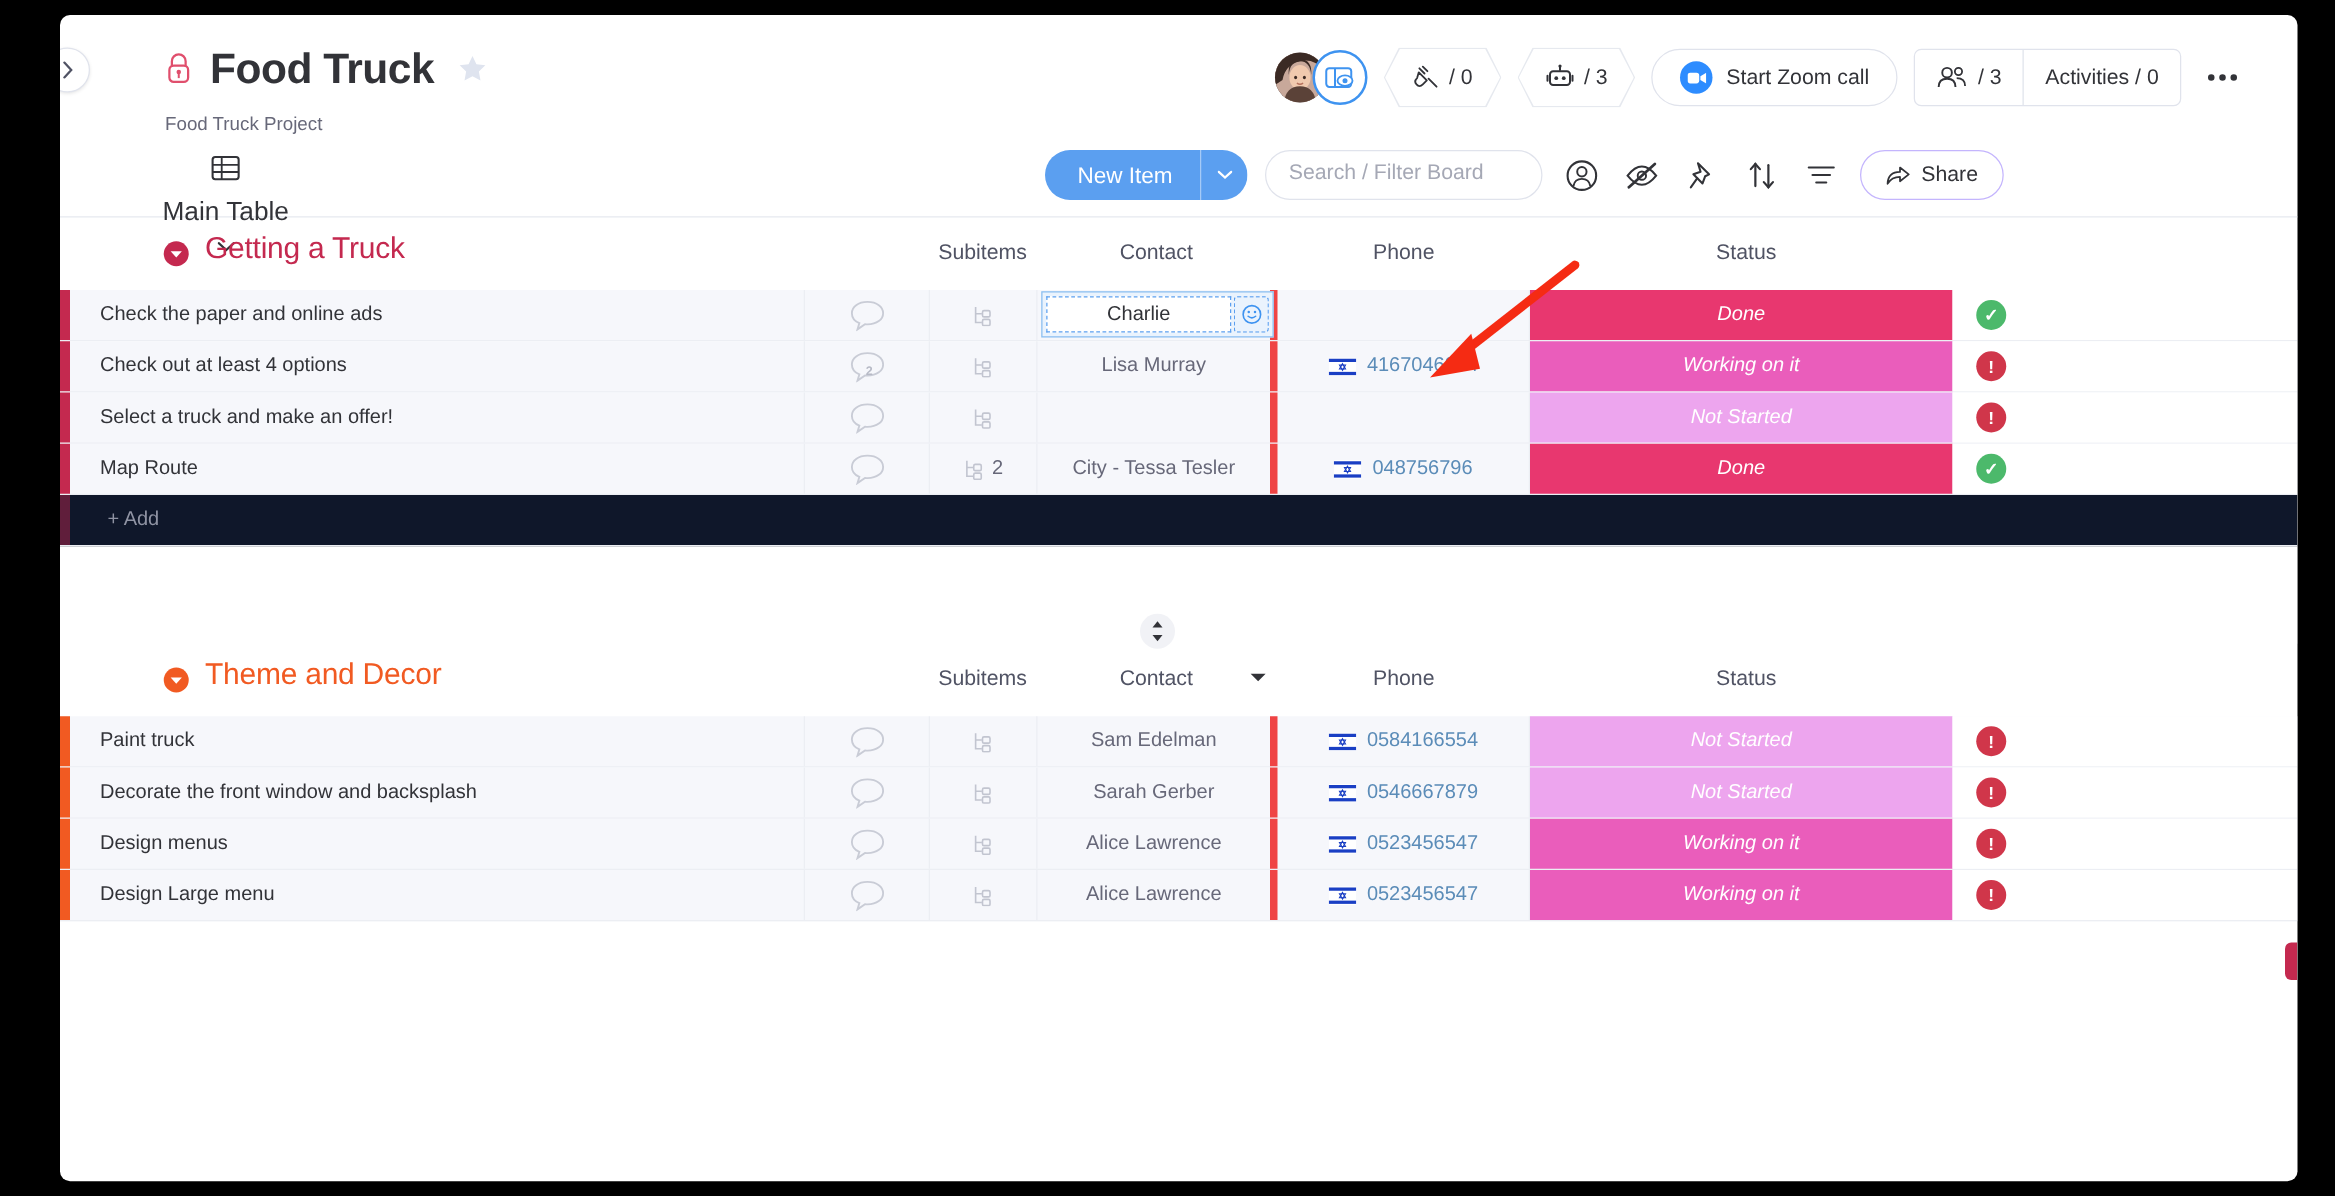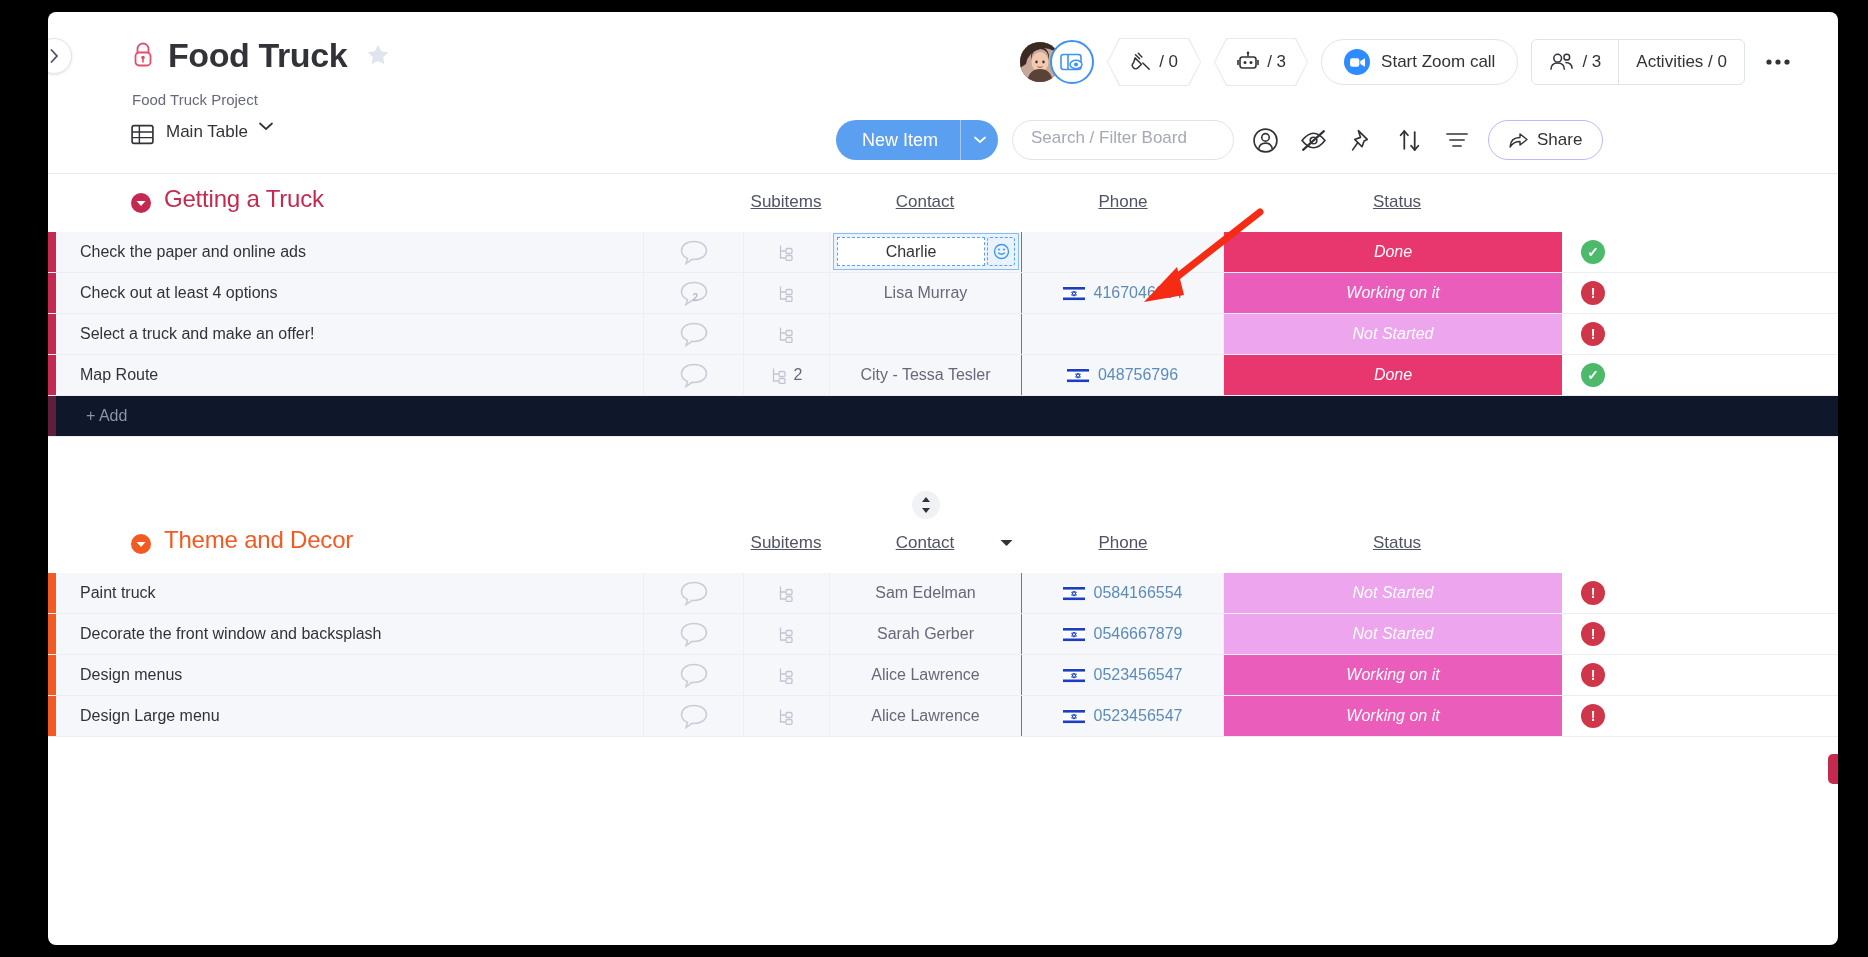--- a/index.html
+++ b/index.html
@@ -97,22 +97,22 @@
     font-size: 22px; letter-spacing: 2px;
   }
 
   
   .toolbar {
     position: relative; height: 62px;
     border-bottom: 1px solid #e6e9ef;
   }
   .view-tab {
     position: absolute; left: 82px; top: 10px;
-    display: flex; align-items: flex-start; gap: 11px;
-    font-size: 17px; color: #323338; cursor: pointer;
+    display: flex; align-items: center; gap: 11px;
+    font-size: 21px; color: #323338; cursor: pointer; flex-direction: column;
   }
   .toolbar-mid {
     position: absolute; left: 788px; top: 8px;
     display: flex; align-items: center; gap: 14px;
   }
   .newitem {
     display: flex; align-items: stretch; height: 40px;
     border-radius: 20px; overflow: hidden; cursor: pointer;
   }
   .newitem-main {
@@ -158,21 +158,21 @@
     width: 22px; height: 22px; border-radius: 50%;
     display: flex; align-items: center; justify-content: center;
     cursor: pointer;
   }
   .group-title {
     position: absolute; left: 116px; top: 11px;
     font-size: 24px; letter-spacing: -.2px;
   }
   .colhead {
     position: absolute; top: 18px;
-    font-size: 17px; color: #505364; text-align: center; text-decoration: underline;
+    font-size: 17px; color: #505364; text-align: center;
   }
   .ch-sub { left: 696px; width: 84px; }
   .ch-contact { left: 782px; width: 190px; }
   .ch-phone { left: 974px; width: 202px; }
   .ch-status { left: 1180px; width: 338px; }
 
   .sort-handle {
     position: absolute; left: 864px; top: -24px;
     width: 28px; height: 28px; border-radius: 50%;
     background: #f1f2f6; display: flex; align-items: center;
@@ -206,21 +206,21 @@
     font-size: 10px; color: #b7bac6; font-weight: bold;
   }
   .cell-sub {
     width: 86px; flex: none; display: flex; align-items: center;
     justify-content: center; gap: 6px; border-right: 1px solid #eceef3;
     font-size: 16px; color: #676879;
   }
   .cell-contact {
     width: 192px; flex: none; display: flex; align-items: center;
     justify-content: center; font-size: 16px; color: #676879;
-    border-right: 1px solid #ef4444; position: relative;
+    border-right: 6px solid #ef4444; position: relative;
   }
   .cell-phone {
     width: 202px; flex: none; display: flex; align-items: center;
     justify-content: center; gap: 9px; font-size: 16px;
     color: #5b8cb8; border-right: 1px solid #eceef3;
   }
   .cell-status {
     width: 338px; flex: none; display: flex; align-items: center;
     justify-content: center; font-size: 16px; color: #fff; font-style: italic;
   }

